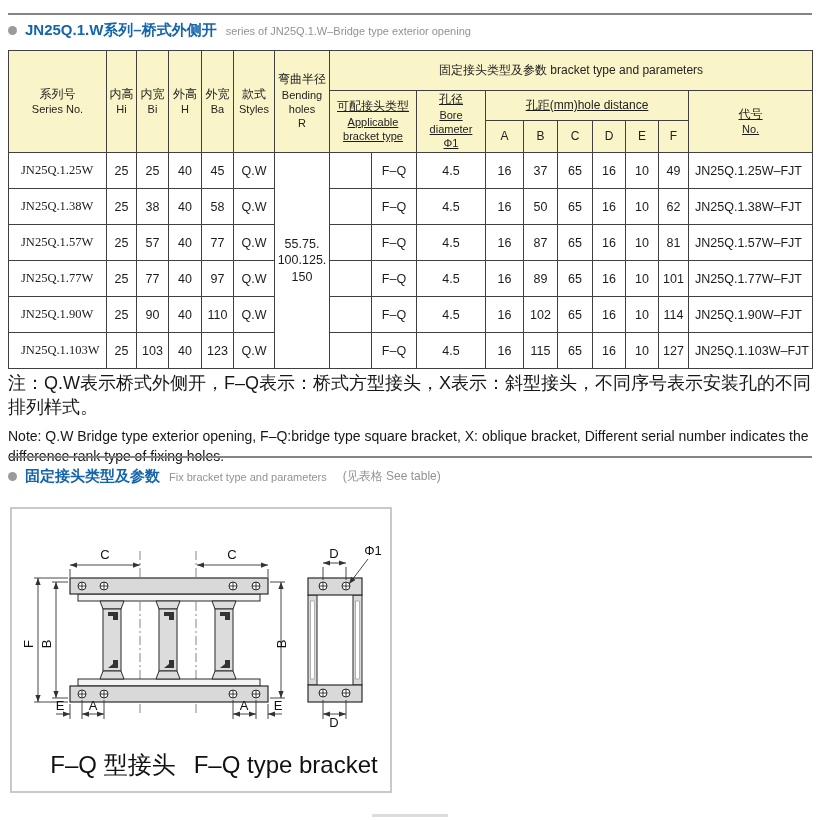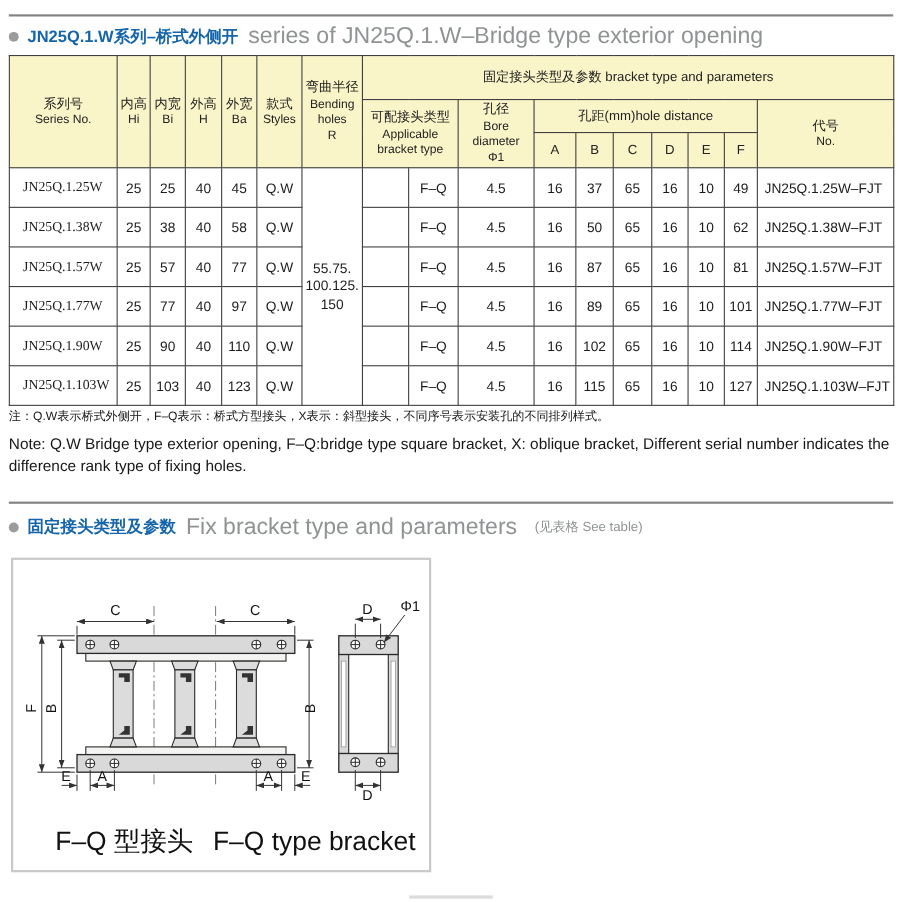--- a/index.html
+++ b/index.html
@@ -6,34 +6,34 @@
   .page{position:relative;width:820px;height:820px;background:#ffffff;overflow:hidden;
         font-family:"Liberation Sans","DejaVu Sans",sans-serif;color:#1c1c1c;}
   .rule{position:absolute;left:8px;width:804px;height:2px;background:#848484;}
   .rule1{top:13px;}
   .rule2{top:456px;}
   .sec-title{position:absolute;left:8px;display:flex;align-items:center;white-space:nowrap;text-align:right;}
   .sec1{top:21px;}
   .sec2{top:467px;}
   .bullet{width:9px;height:9px;border-radius:50%;background:#9b9b9b;margin-right:8px;flex:0 0 auto;}
   .t-zh{font-size:15px;font-weight:bold;color:#1565ab;}
-  .t-en{font-size:21px;color:#8f9394;margin-left:9px;}
+  .t-en{font-size:11px;color:#8f9394;margin-left:9px;}
   .t-note{font-size:12px;color:#8f9394;margin-left:16px;}
   table.spec{position:absolute;left:8px;top:50px;width:804px;border-collapse:collapse;table-layout:fixed;}
   table.spec th,table.spec td{border:1px solid #404040;padding:0;vertical-align:middle;text-align:center;}
   table.spec thead th{background:#faf5c8;font-weight:normal;font-size:12px;color:#222;line-height:1.3;}
   table.spec thead .en{display:block;font-size:11px;color:#222;}
   table.spec thead .zh{display:block;font-size:12px;}
-  tr.h1{height:40px;} tr.h2{height:30px;} tr.h3{height:32px;}
+  tr.h1{height:40px;} tr.h2{height:30px;text-decoration:underline;} tr.h3{height:32px;}
   table.spec tbody td{height:35px;font-size:12.5px;color:#1c1c1c;background:#fff;}
   table.spec tbody td.left-s{text-align:left;padding-left:12px;font-family:Liberation Serif, serif;}
   table.spec tbody td.left-n{text-align:left;padding-left:6px;}
   td.radius div{line-height:1.3;font-size:12.5px;}
   .notes{position:absolute;left:8px;top:371px;width:806px;color:#171717;}
-  .notes .nzh{font-size:11px;margin-bottom:7px;}
+  .notes .nzh{font-size:18px;margin-bottom:7px;}
   .notes .nen{font-size:14px;line-height:20px;}
   .dbox{position:absolute;left:10px;top:507px;width:382px;height:286px;border:2px solid #c9c9c9;
         box-sizing:border-box;background:#fff;}
   .dbox svg{position:absolute;left:0;top:0;}
   .caption{position:absolute;left:13px;top:240px;width:100%;text-align:center;font-size:24px;color:#111;}
   .caption .c-en{margin-left:18px;}
   .footer-dash{position:absolute;left:372px;top:814px;width:76px;height:3px;background:#dcdcdc;}
   text{font-family:"Liberation Sans","DejaVu Sans",sans-serif;}
 </style>
 </head>

